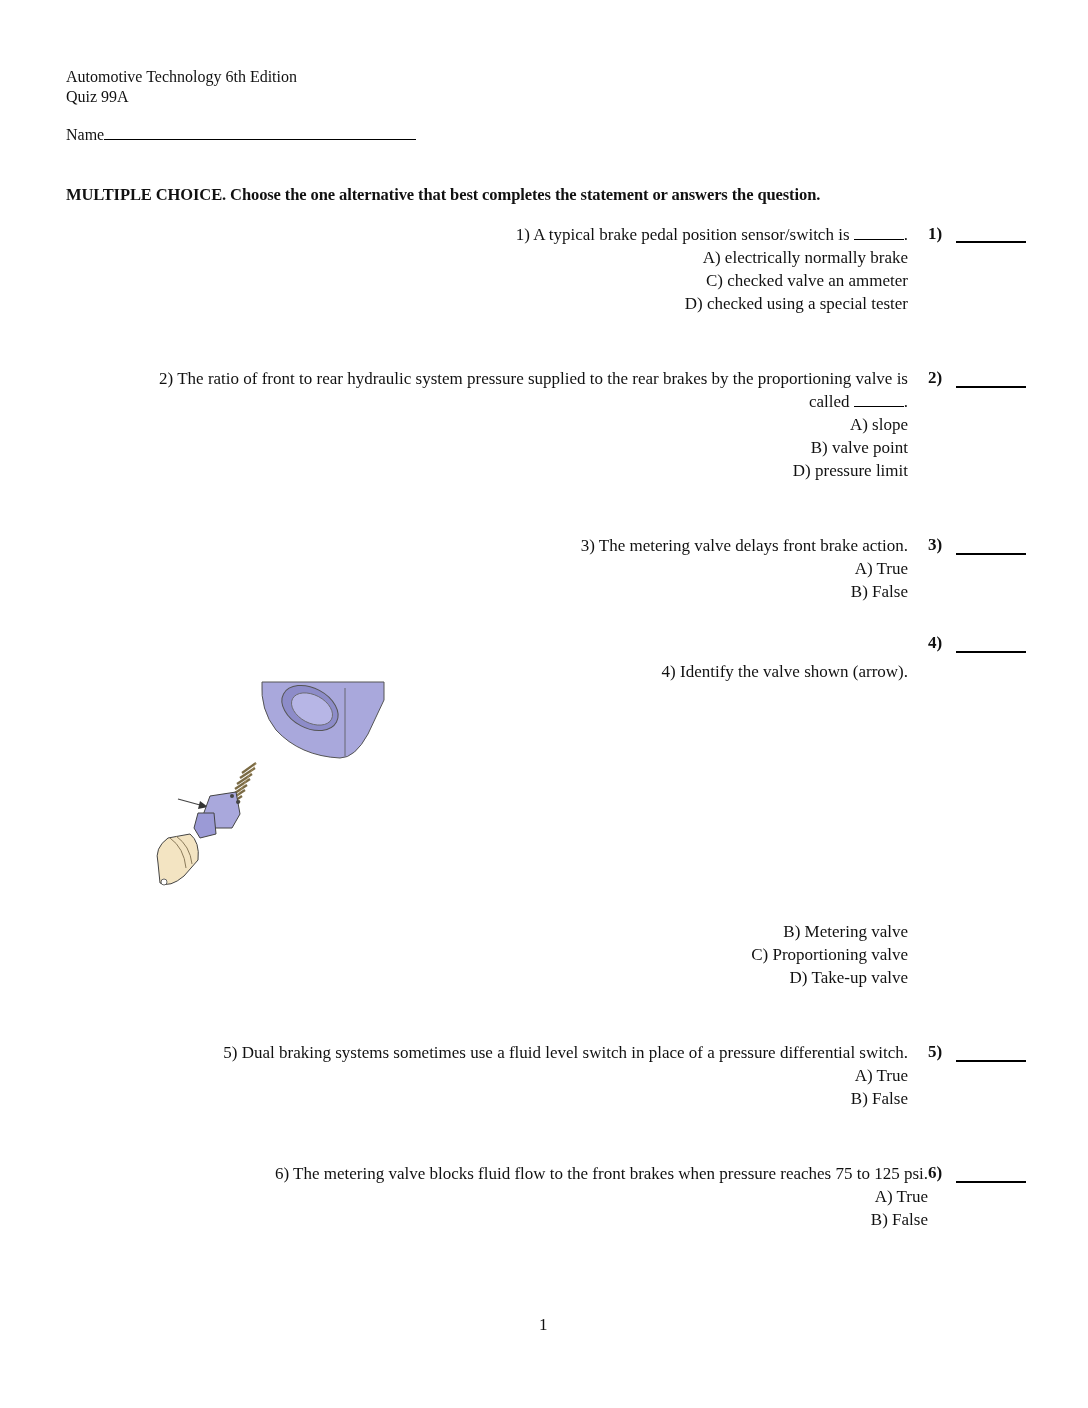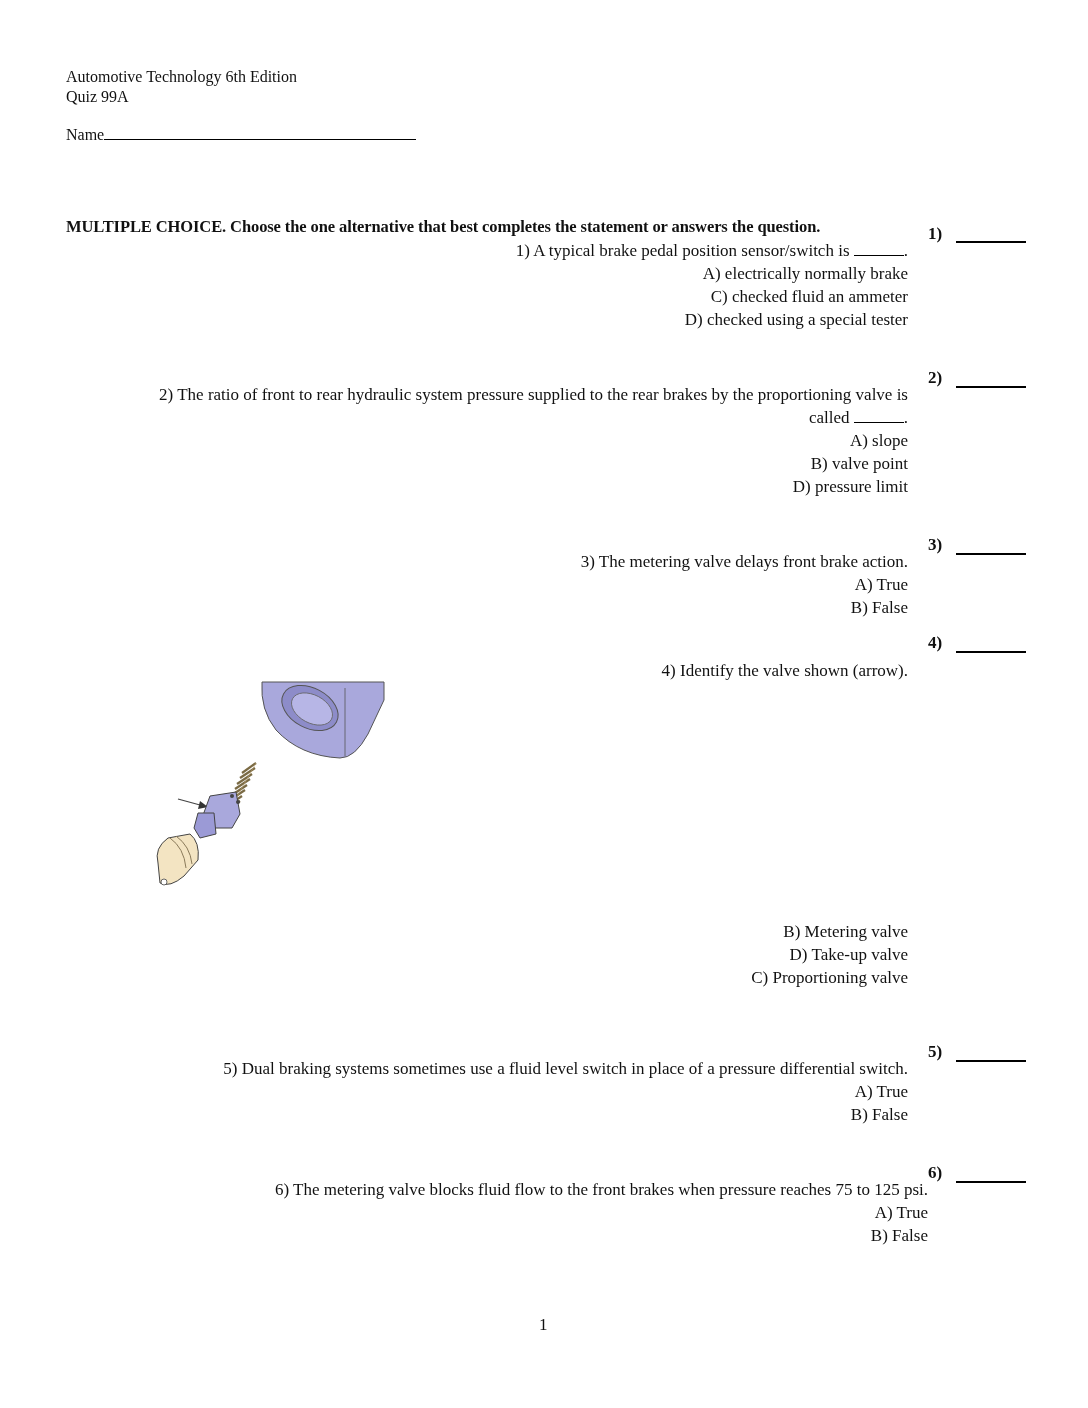--- a/index.html
+++ b/index.html
@@ -4,23 +4,23 @@
 <style>
   html, body { margin: 0; padding: 0; background: #ffffff; }
   body {
     width: 1088px; height: 1408px; position: relative; overflow: hidden;
     font-family: "Liberation Serif", "DejaVu Serif", serif;
     color: #111;
   }
   .abs { position: absolute; text-align: right; }
   .hdr { left: 66px; font-size: 16px; line-height: 20px; }
   .name-line { display: inline-block; width: 312px; border-bottom: 1px solid #000; height: 14px; vertical-align: baseline; }
-  .instr { left: 66px; top: 185px; font-weight: bold; font-size: 16.5px; letter-spacing: -0.1px; margin-top: 32px; }
+  .instr { left: 66px; top: 185px; font-weight: bold; font-size: 16.5px; letter-spacing: -0.1px; }
   .q { left: 128px; font-size: 17px; line-height: 23px; width: 780px; }
-  .q .stem { padding-left: 20px; text-indent: -20px; margin-top: 16px; }
+  .q .stem { padding-left: 20px; text-indent: -20px; }
   .opt { padding-left: 44px; }
   .opt.b, .opt.c { padding-left: 47px; }
   .blank-inline { display: inline-block; width: 50px; border-bottom: 1px solid #000; height: 14px; }
   .ansnum { left: 928px; font-size: 17px; font-weight: bold; }
   .ansline { left: 956px; width: 70px; border-bottom: 2px solid #000; height: 0; }
   .pagenum { left: 539px; top: 1315px; font-size: 17px; }
   .figure { left: 140px; top: 678px; width: 260px; height: 220px; }
 </style>
 </head>
 <body>
@@ -33,21 +33,21 @@
 
 <div class="abs instr">MULTIPLE CHOICE.  Choose the one alternative that best completes the statement or answers the question.</div>
 
 <div class="abs q" style="top:223px">
   <div class="stem">
     <span>1)</span>
     <span>A typical brake pedal position sensor/switch is</span>
     <span class="blank-inline"></span><span>.</span>
   </div>
   <div class="opt">A) electrically normally brake</div>
-  <div class="opt c">C) checked fluid an ammeter</div>
+  <div class="opt c">C) checked valve an ammeter</div>
   <div class="opt">D) checked using a special tester</div>
 </div>
 <div class="abs ansnum" style="top:224px">1)</div>
 <div class="abs ansline" style="top:241px"></div>
 
 <div class="abs q" style="top:367px">
   <div class="stem">
     <span>2)</span>
     <span>The ratio of front to rear hydraulic system pressure supplied to the rear brakes by the proportioning valve is called</span>
     <span class="blank-inline"></span><span>.</span>
@@ -63,21 +63,21 @@
   <div class="stem">
     <span>3)</span>
     <span>The metering valve delays front brake action.</span>
   </div>
   <div class="opt">A) True</div>
   <div class="opt b">B) False</div>
 </div>
 <div class="abs ansnum" style="top:535px">3)</div>
 <div class="abs ansline" style="top:553px"></div>
 
-<div class="abs q" style="top:643px">
+<div class="abs q" style="top:660px">
   <div class="stem">
     <span>4)</span>
     <span>Identify the valve shown (arrow).</span>
   </div>
 </div>
 <div class="abs ansnum" style="top:633px">4)</div>
 <div class="abs ansline" style="top:651px"></div>
 
 <div class="abs figure">
   <svg width="260" height="220" viewBox="0 0 260 220">
@@ -110,22 +110,22 @@
 
     <path d="M18 185 Q14 170 28 160 L50 156 Q60 164 58 182 L44 198 Q30 210 20 205 Z" fill="#f3e4c2" stroke="#444" stroke-width="1"></path>
     <path d="M30 160 Q44 170 46 190" stroke="#8a7a5a" stroke-width="1" fill="none"></path>
     <path d="M36 158 Q50 168 52 186" stroke="#8a7a5a" stroke-width="1" fill="none"></path>
     <circle cx="24" cy="204" r="3" fill="#fff" stroke="#444" stroke-width="0.8"></circle>
   </svg>
 </div>
 
 <div class="abs q" style="top:920px">
   <div class="opt b">B) Metering valve</div>
+  <div class="opt c">C) Proportioning valve</div>
   <div class="opt">D) Take-up valve</div>
-  <div class="opt c">C) Proportioning valve</div>
 </div>
 
 <div class="abs q" style="top:1041px">
   <div class="stem">
     <span>5)</span>
     <span>Dual braking systems sometimes use a fluid level switch in place of a pressure differential switch.</span>
   </div>
   <div class="opt">A) True</div>
   <div class="opt b">B) False</div>
 </div>

